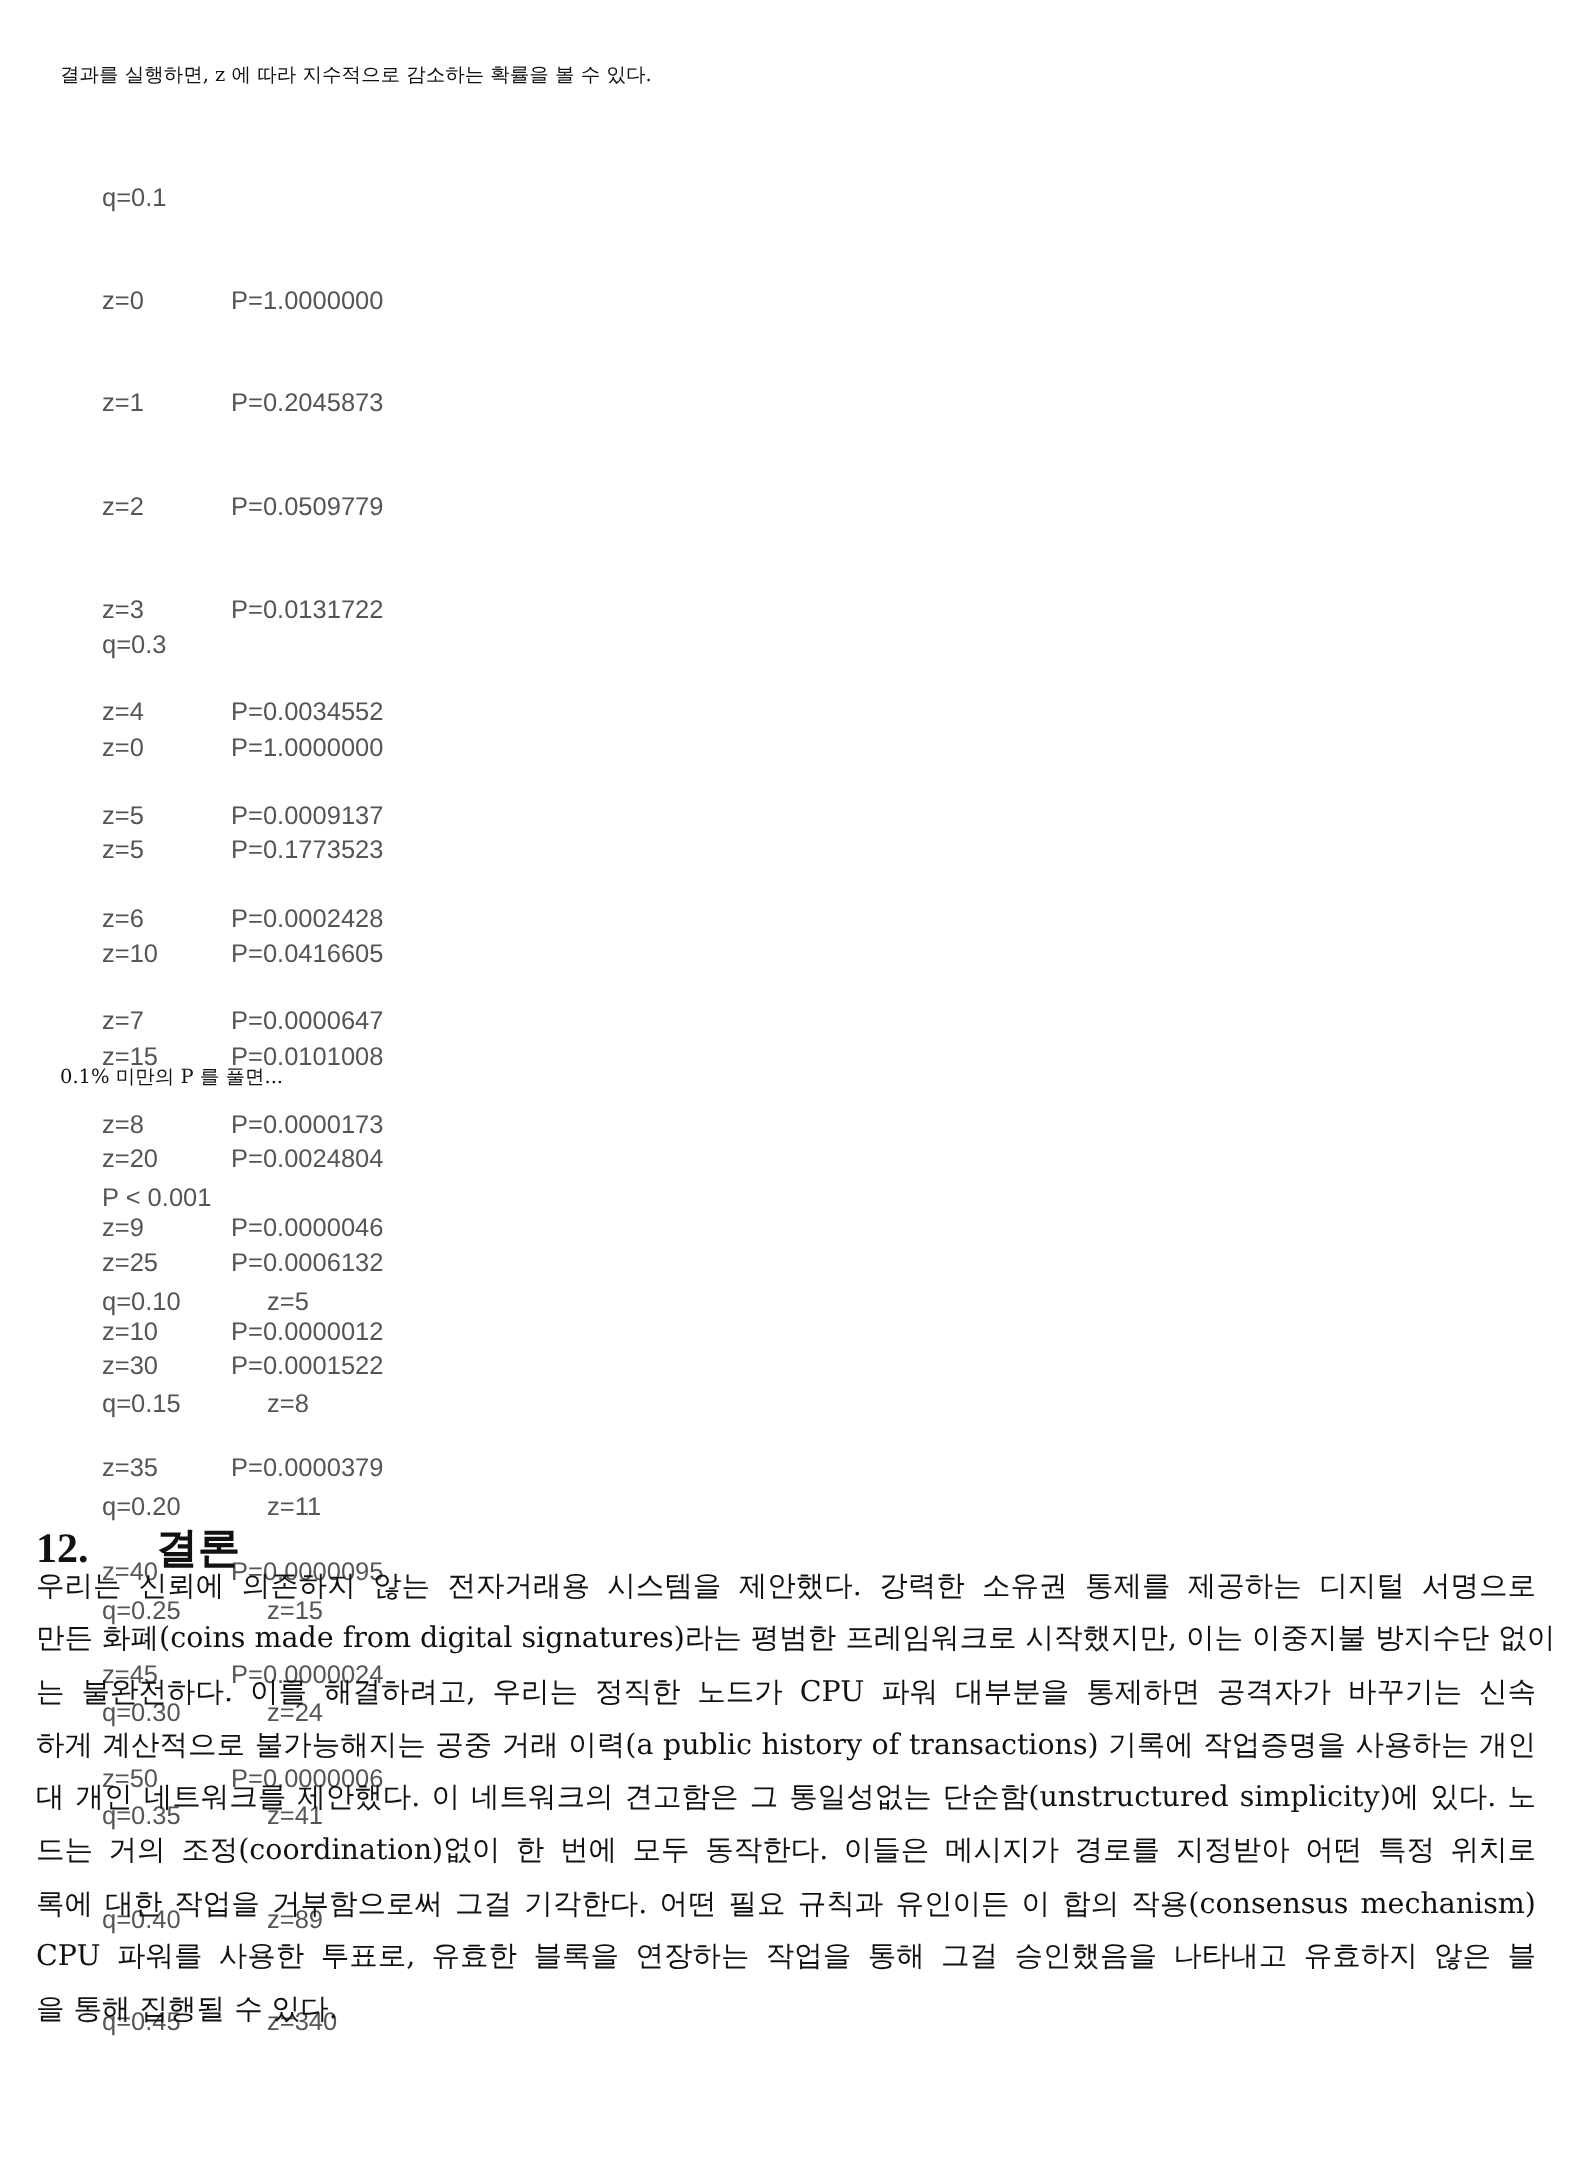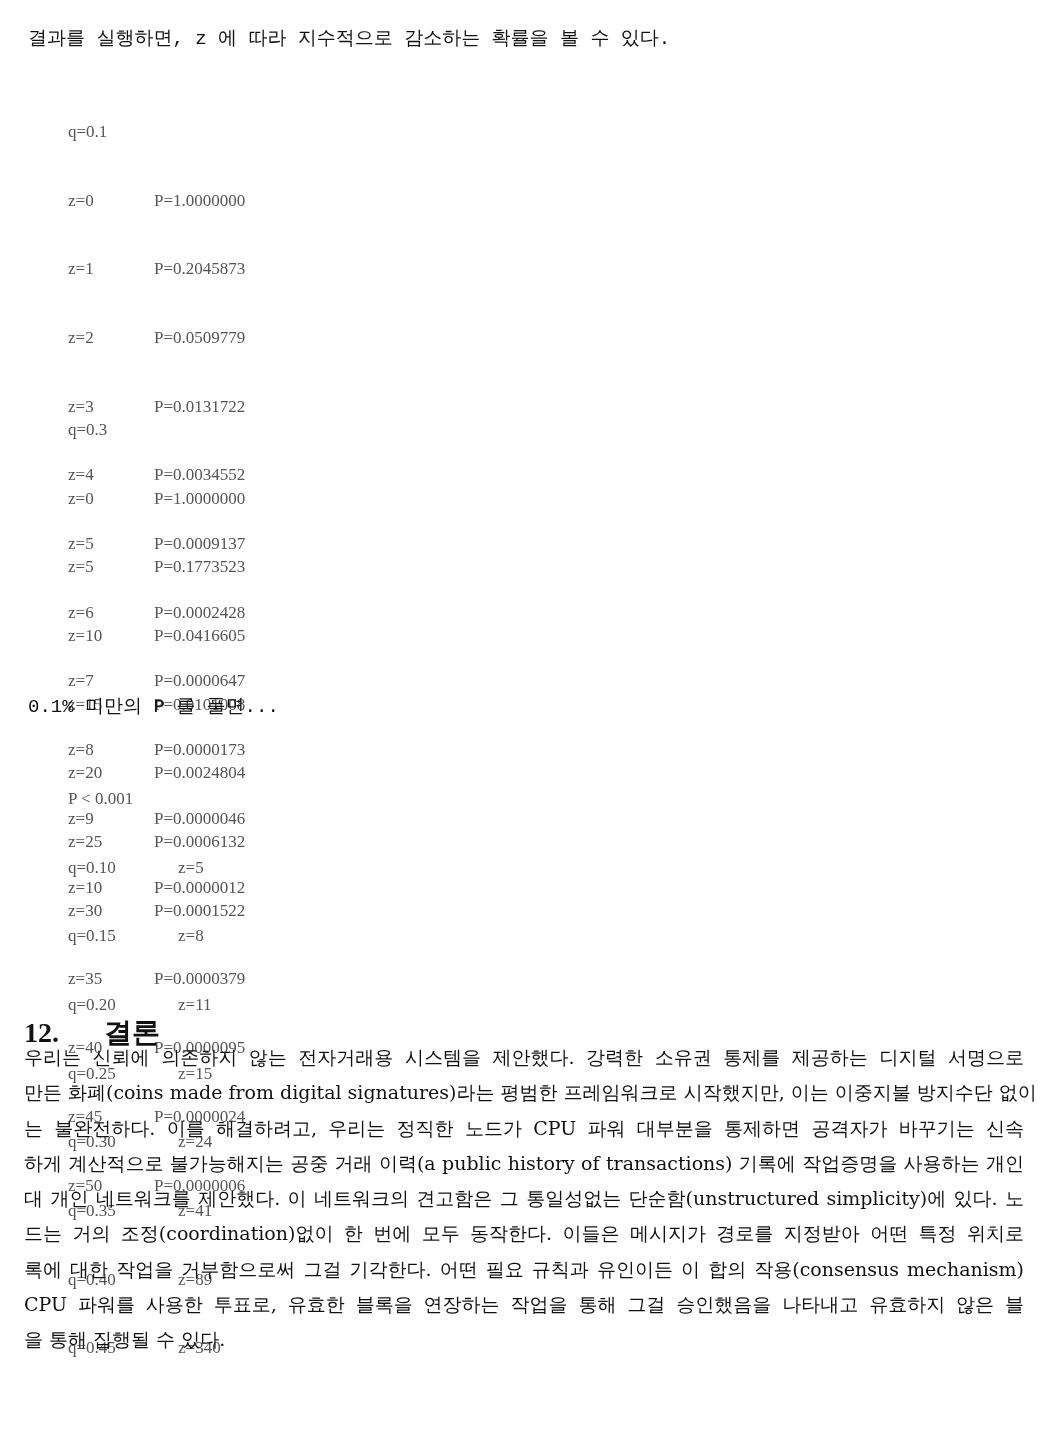--- a/index.html
+++ b/index.html
@@ -6,31 +6,30 @@
     body {
       width: 1046px;
       height: 1450px;
       position: relative;
       overflow: hidden;
       color: #111;
       font-family: "DejaVu Serif", "Liberation Serif", serif;
     }
     .page { position: absolute; left: 24px; top: 0; width: 1000px; }
     .para {
-      font-size: 19px;
+      font-size: 13px;
       line-height: 34px;
-      margin: 4px;
+      margin: 16px;
       letter-spacing: 0;
-      font-family: Liberation Mono, monospace;
     }
     .intro { position: absolute; top: 18px; left: 0; white-space: nowrap; }
     .code {
       position: absolute;
       left: 44px;
-      font-family: Liberation Serif, serif;
+      font-family: Liberation Sans, sans-serif;
       font-size: 17px;
       line-height: 22.9px;
       color: #555;
       white-space: pre;
     }
     .code .row { display: block; height: 22.9px; }
     .code .c1 { display: inline-block; width: 86px; }
     .code .c1b { display: inline-block; width: 110px; }
     .code1 { top: 75px; }
     .code2 { top: 373px; }

